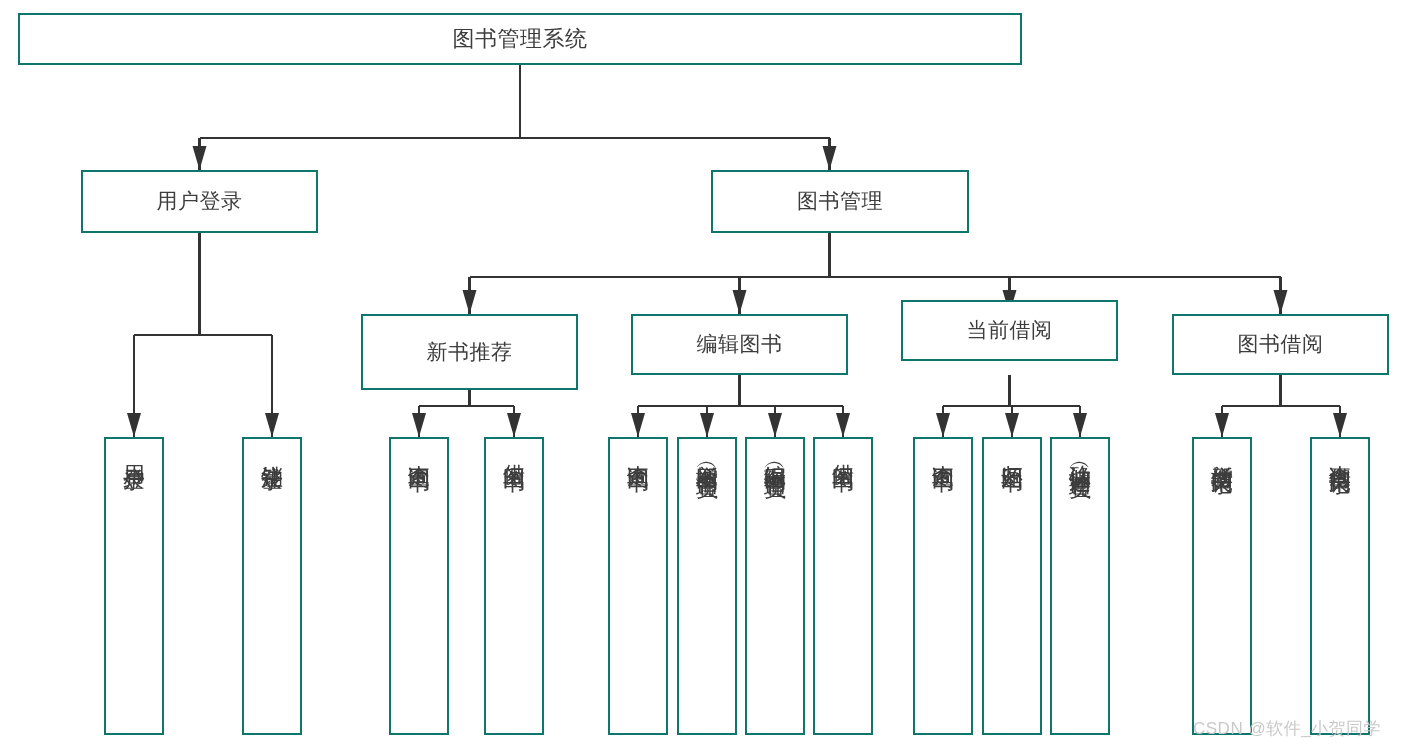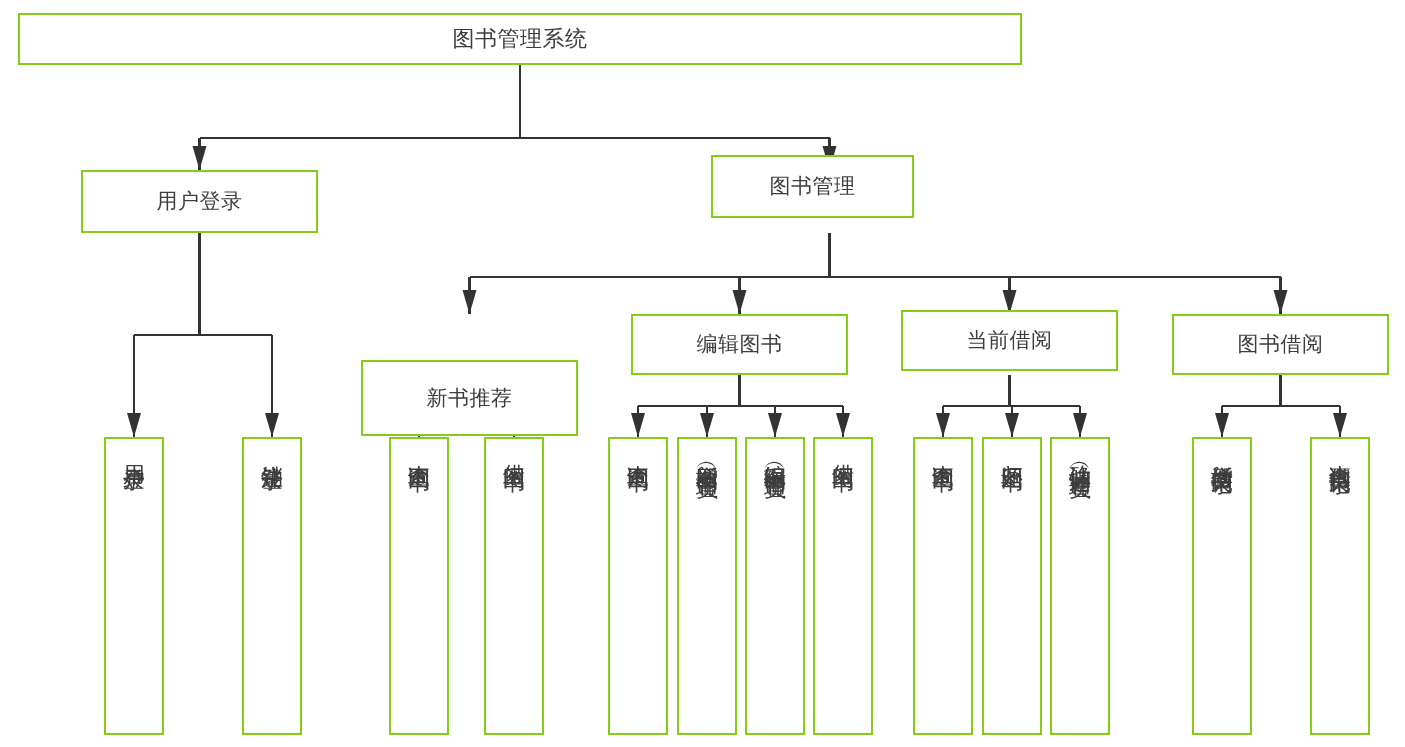--- a/index.html
+++ b/index.html
@@ -23,21 +23,21 @@
     left: 0;
     top: 0;
     width: 1405px;
     height: 747px;
     pointer-events: none;
   }
   .node {
     position: absolute;
     box-sizing: border-box;
     background: #ffffff;
-    border: 2px solid #84cc16;
+    border: 2px solid #0f766e;
     display: flex;
     align-items: center;
     justify-content: center;
     color: #3a3a3a;
     z-index: 2;
   }
   .node .label {
     display: block;
     text-align: center;
     line-height: 1.08;
@@ -128,30 +128,30 @@
       <line x1="1340" y1="406" x2="1340" y2="437" stroke="#333333" stroke-width="2.4" shape-rendering="crispEdges"></line>
       <path d="M 1333 413 L 1347 413 L 1340 437 Z" fill="#333333"></path>
     </svg>
   <div id="node-layer">
       <div class="node horizontal root" style="left: 18px; top: 13px; width: 1004px; height: 52px;">
         <span class="label">图书管理系统</span>
       </div>
       <div class="node horizontal" style="left: 81px; top: 170px; width: 237px; height: 63px;">
         <span class="label">用户登录</span>
       </div>
-      <div class="node horizontal" style="left: 711px; top: 155px; width: 203px; height: 63px;">
+      <div class="node horizontal" style="left: 711px; top: 170px; width: 258px; height: 63px;">
         <span class="label">图书管理</span>
       </div>
-      <div class="node horizontal" style="left: 361px; top: 314px; width: 217px; height: 76px; margin-top: 46px;">
+      <div class="node horizontal" style="left: 361px; top: 314px; width: 217px; height: 76px;">
         <span class="label">新书推荐</span>
       </div>
       <div class="node horizontal" style="left: 631px; top: 314px; width: 217px; height: 61px;">
         <span class="label">编辑图书</span>
       </div>
-      <div class="node horizontal" style="left: 901px; top: 310px; width: 217px; height: 61px;">
+      <div class="node horizontal" style="left: 901px; top: 300px; width: 217px; height: 61px;">
         <span class="label">当前借阅</span>
       </div>
       <div class="node horizontal" style="left: 1172px; top: 314px; width: 217px; height: 61px;">
         <span class="label">图书借阅</span>
       </div>
       <div class="node vertical" style="left: 104px; top: 437px; width: 60px; height: 298px;">
         <span class="label">用户登录</span>
       </div>
       <div class="node vertical" style="left: 242px; top: 437px; width: 60px; height: 298px;">
         <span class="label">注销登录</span>
@@ -183,13 +183,14 @@
       <div class="node vertical" style="left: 1050px; top: 437px; width: 60px; height: 298px;">
         <span class="label">确认归还（管理员）</span>
       </div>
       <div class="node vertical" style="left: 1192px; top: 437px; width: 60px; height: 298px;">
         <span class="label">新增借阅记录</span>
       </div>
       <div class="node vertical" style="left: 1310px; top: 437px; width: 60px; height: 298px;">
         <span class="label">查询借阅记录</span>
       </div>
     </div>
+  <div class="watermark" style="left: 1193px; top: 717px;">CSDN @软件_小贺同学</div>
 </div>
 
 </body></html>

